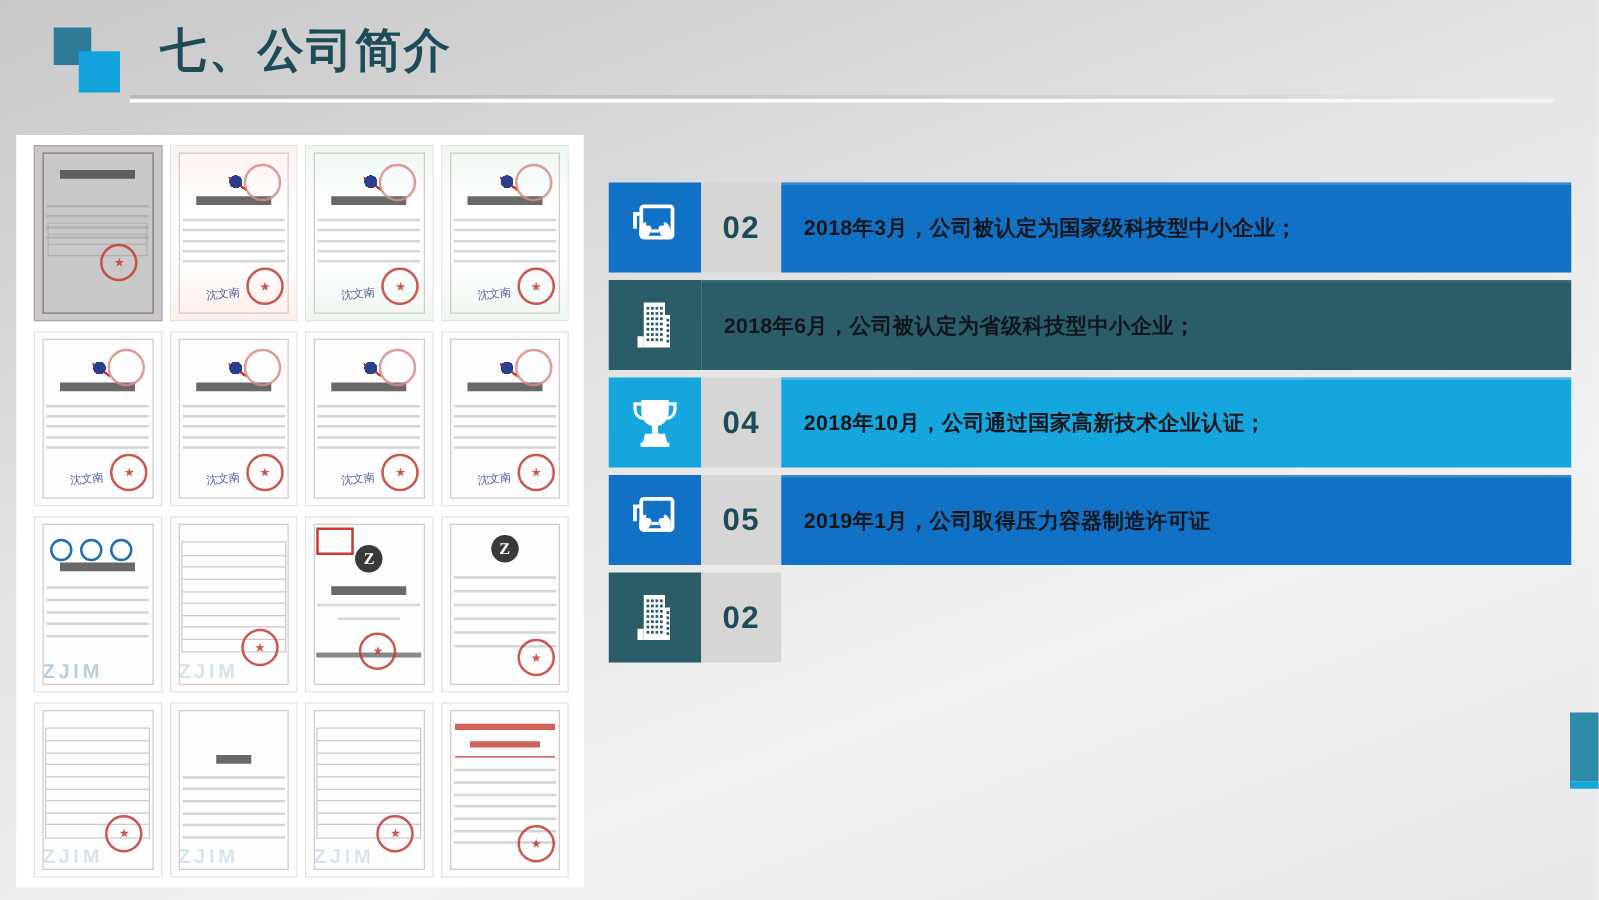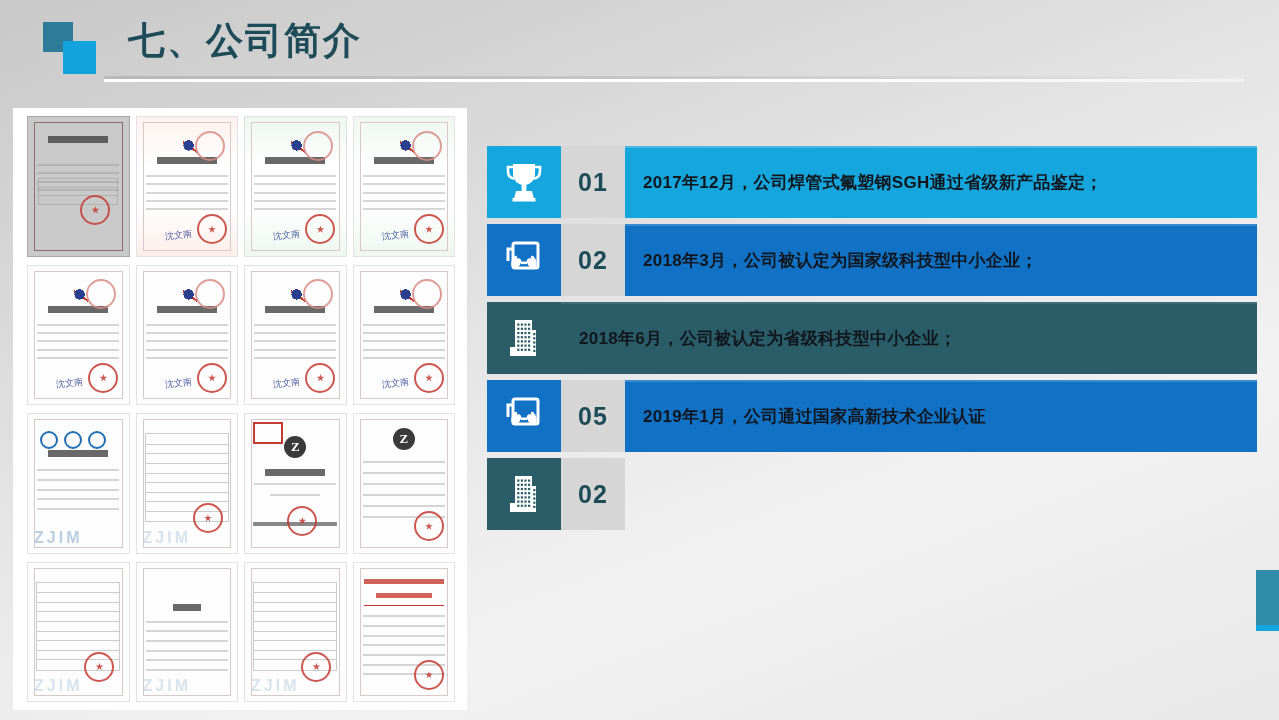--- a/index.html
+++ b/index.html
@@ -343,34 +343,20 @@
         <div class="cert-para" style="top:59%"></div>
         <div class="cert-para" style="top:66%"></div>
         <div class="cert-para" style="top:73%"></div>
         <div class="cert-para" style="top:80%"></div>
         <div class="cert-seal"></div>
       </div>
     </div>
 </div>
 
 <div id="timeline">
-    <div class="tl-row c-cyan">
-      <div class="tl-icon">
-        <svg width="40" height="42" viewBox="0 0 40 42" aria-hidden="true">
-          <path fill="#ffffff" d="M9 3h22v9c0 7-4.4 12-11 12S9 19 9 12V3z"></path>
-          <path fill="none" stroke="#ffffff" stroke-width="2.6" d="M9 6H4v4c0 4.2 2.6 7.2 6.4 7.8"></path>
-          <path fill="none" stroke="#ffffff" stroke-width="2.6" d="M31 6h5v4c0 4.2-2.6 7.2-6.4 7.8"></path>
-          <rect x="17.6" y="23" width="4.8" height="7" fill="#ffffff"></rect>
-          <path fill="#ffffff" d="M12 30h16l2 8H10z"></path>
-          <rect x="8.5" y="37" width="23" height="3.5" fill="#ffffff"></rect>
-        </svg>
-      </div>
-      <div class="tl-num">01</div>
-      <div class="tl-text">2017年12月，公司焊管式氟塑钢SGH通过省级新产品鉴定；</div>
-    </div>
     <div class="tl-row c-blue">
       <div class="tl-icon">
         <svg width="42" height="42" viewBox="0 0 42 42" aria-hidden="true">
           <rect x="10" y="4" width="25" height="25" rx="2" fill="none" stroke="#ffffff" stroke-width="3"></rect>
           <path fill="none" stroke="#ffffff" stroke-width="3" d="M10 10H5v12"></path>
           <path fill="#ffffff" d="M9 21c1.6-3 3-4.6 4.4-4.2 1 .3.9 1.6.2 2.8 1.6-.4 3.2-.4 4 .6.8 1 .6 2.4.2 3.6-.5 1.6-1.6 3.4-2.6 4.6-1 1.2-2.4 2-4 1.6-1.6-.4-2.5-1.8-2.8-3.4-.3-1.8 0-3.6.6-5.6z"></path>
           <path fill="#ffffff" d="M33 21c-1.6-3-3-4.6-4.4-4.2-1 .3-.9 1.6-.2 2.8-1.6-.4-3.2-.4-4 .6-.8 1-.6 2.4-.2 3.6.5 1.6 1.6 3.4 2.6 4.6 1 1.2 2.4 2 4 1.6 1.6-.4 2.5-1.8 2.8-3.4.3-1.8 0-3.6-.6-5.6z"></path>
           <rect x="18" y="22.5" width="6" height="2.6" fill="#ffffff"></rect>
         </svg>
       </div>
@@ -415,32 +401,46 @@
             <rect x="30.2" y="16" width="2.2" height="2.2"></rect>
             <rect x="30.2" y="20.2" width="2.2" height="2.2"></rect>
             <rect x="30.2" y="24.4" width="2.2" height="2.2"></rect>
             <rect x="30.2" y="28.6" width="2.2" height="2.2"></rect>
             <rect x="30.2" y="32.8" width="2.2" height="2.2"></rect>
           </g>
         </svg>
       </div>
       <div class="tl-text">2018年6月，公司被认定为省级科技型中小企业；</div>
     </div>
+    <div class="tl-row c-cyan">
+      <div class="tl-icon">
+        <svg width="40" height="42" viewBox="0 0 40 42" aria-hidden="true">
+          <path fill="#ffffff" d="M9 3h22v9c0 7-4.4 12-11 12S9 19 9 12V3z"></path>
+          <path fill="none" stroke="#ffffff" stroke-width="2.6" d="M9 6H4v4c0 4.2 2.6 7.2 6.4 7.8"></path>
+          <path fill="none" stroke="#ffffff" stroke-width="2.6" d="M31 6h5v4c0 4.2-2.6 7.2-6.4 7.8"></path>
+          <rect x="17.6" y="23" width="4.8" height="7" fill="#ffffff"></rect>
+          <path fill="#ffffff" d="M12 30h16l2 8H10z"></path>
+          <rect x="8.5" y="37" width="23" height="3.5" fill="#ffffff"></rect>
+        </svg>
+      </div>
+      <div class="tl-num">04</div>
+      <div class="tl-text">2018年10月，公司通过国家高新技术企业认证；</div>
+    </div>
     <div class="tl-row c-blue">
       <div class="tl-icon">
         <svg width="42" height="42" viewBox="0 0 42 42" aria-hidden="true">
           <rect x="10" y="4" width="25" height="25" rx="2" fill="none" stroke="#ffffff" stroke-width="3"></rect>
           <path fill="none" stroke="#ffffff" stroke-width="3" d="M10 10H5v12"></path>
           <path fill="#ffffff" d="M9 21c1.6-3 3-4.6 4.4-4.2 1 .3.9 1.6.2 2.8 1.6-.4 3.2-.4 4 .6.8 1 .6 2.4.2 3.6-.5 1.6-1.6 3.4-2.6 4.6-1 1.2-2.4 2-4 1.6-1.6-.4-2.5-1.8-2.8-3.4-.3-1.8 0-3.6.6-5.6z"></path>
           <path fill="#ffffff" d="M33 21c-1.6-3-3-4.6-4.4-4.2-1 .3-.9 1.6-.2 2.8-1.6-.4-3.2-.4-4 .6-.8 1-.6 2.4-.2 3.6.5 1.6 1.6 3.4 2.6 4.6 1 1.2 2.4 2 4 1.6 1.6-.4 2.5-1.8 2.8-3.4.3-1.8 0-3.6-.6-5.6z"></path>
           <rect x="18" y="22.5" width="6" height="2.6" fill="#ffffff"></rect>
         </svg>
       </div>
       <div class="tl-num">05</div>
-      <div class="tl-text">2019年1月，公司通过国家高新技术企业认证</div>
+      <div class="tl-text">2019年1月，公司取得压力容器制造许可证</div>
     </div>
     <div class="tl-row c-teal">
       <div class="tl-icon">
         <svg width="42" height="42" viewBox="0 0 42 42" aria-hidden="true">
           <path fill="#ffffff" d="M12 3h17v36H12z"></path>
           <path fill="#ffffff" d="M29 13h4v26h-4z"></path>
           <path fill="#ffffff" d="M7 30h5v9H7z"></path>
           <g fill="#2a5d68">
             <rect x="14.2" y="6.5" width="2.2" height="2.2"></rect>
             <rect x="17.8" y="6.5" width="2.2" height="2.2"></rect>

